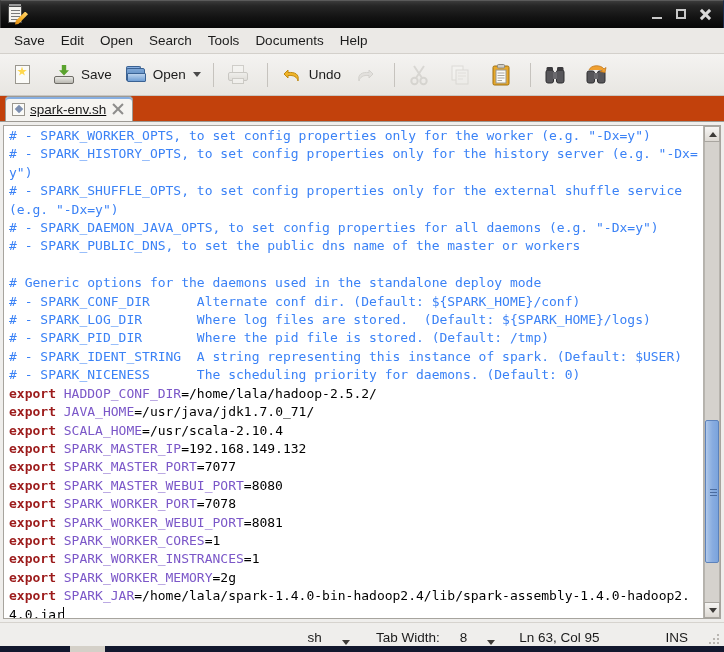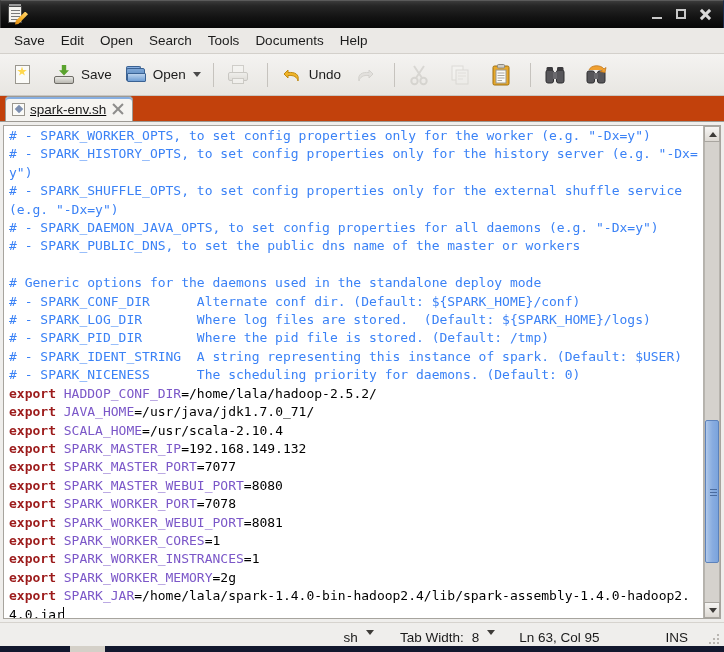--- a/index.html
+++ b/index.html
@@ -443,22 +443,22 @@
     display: flex;
     align-items: center;
     box-sizing: border-box;
     font-size: 13.5px;
     color: #1b1b1b;
     padding-right: 4px;
   }
   .st-spacer { flex: 1 1 auto; }
   .st-item {
     display: flex;
-    align-items: flex-start;
-    gap: 8px;
+    align-items: flex-end;
+    gap: 20px;
     white-space: nowrap;
   }
   .st-item.lang   { margin-right: 26px; }
   .st-item.tabw   { margin-right: 24px; }
   .st-item.pos    { margin-right: 66px; }
   .st-item.ins    { margin-right: 18px; }
   .st-chev {
     width: 0; height: 0;
     border-left: 4px solid transparent;
     border-right: 4px solid transparent;

